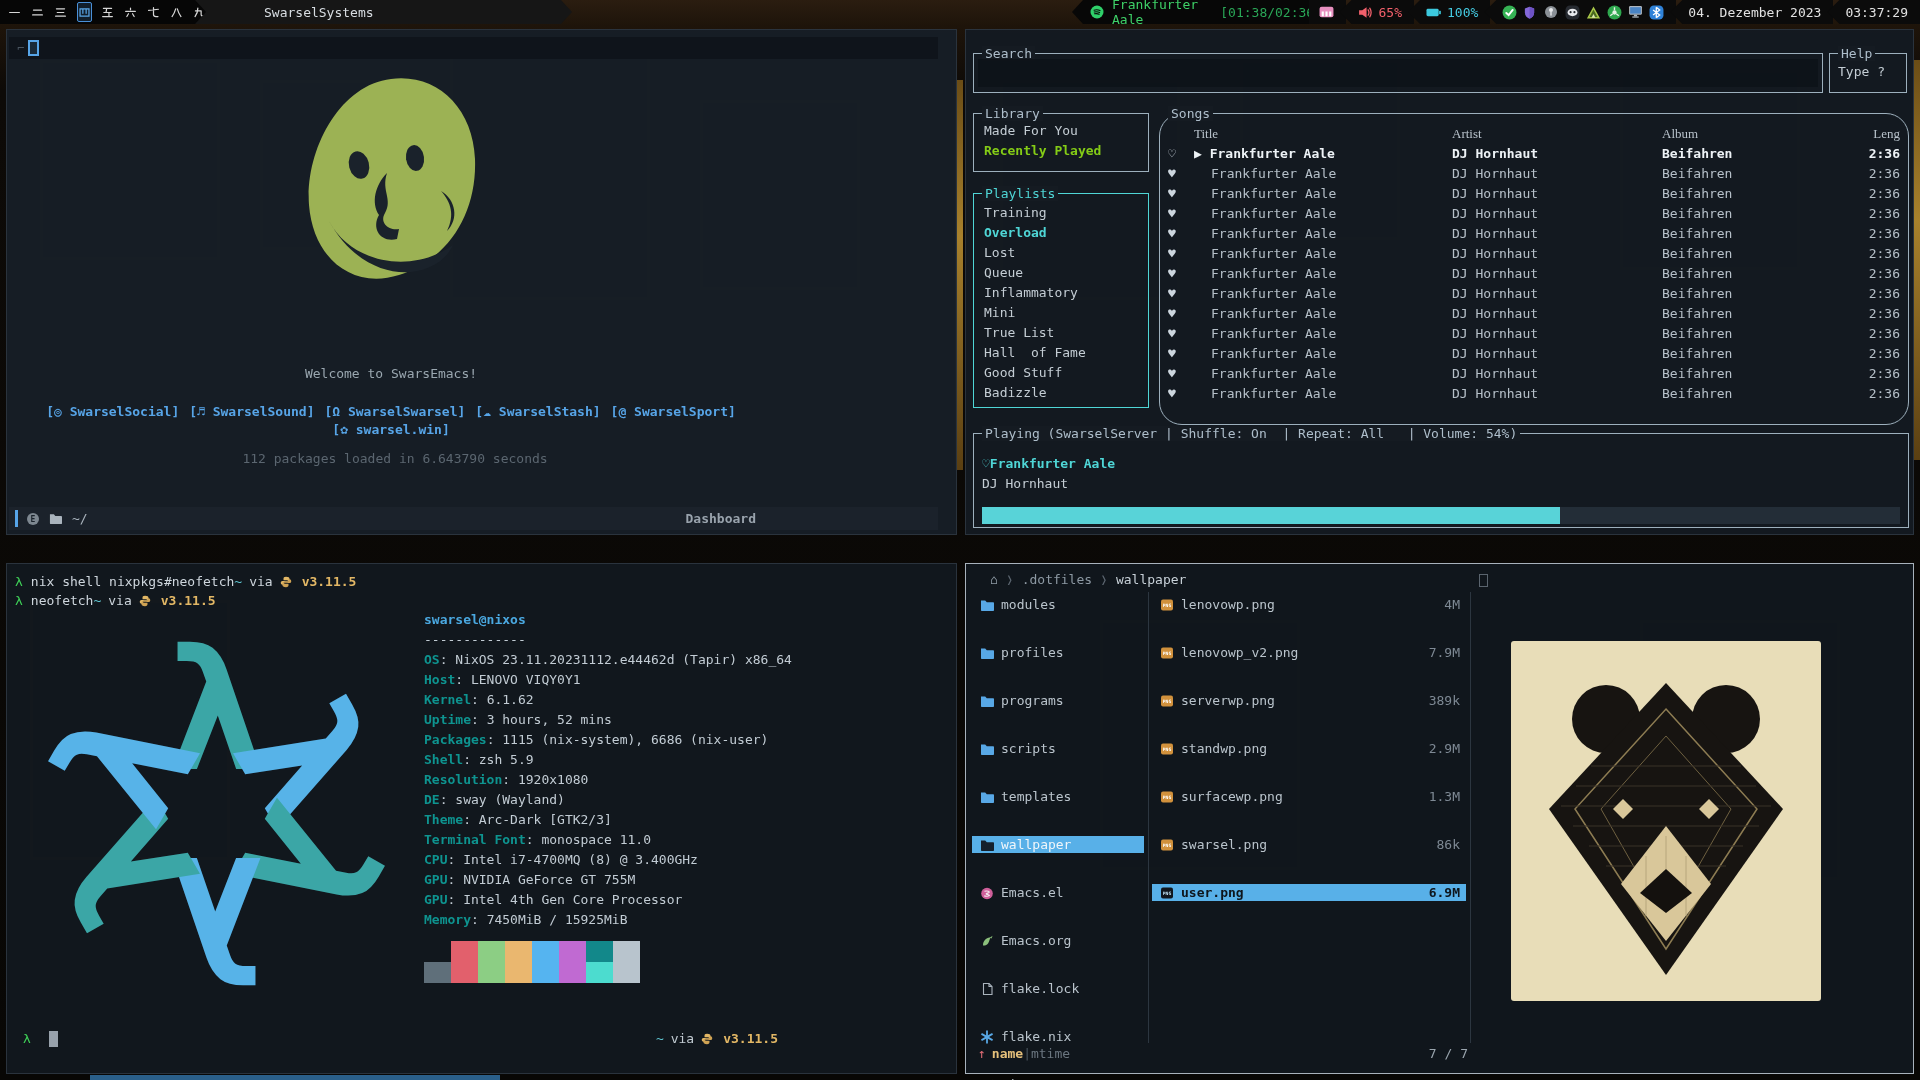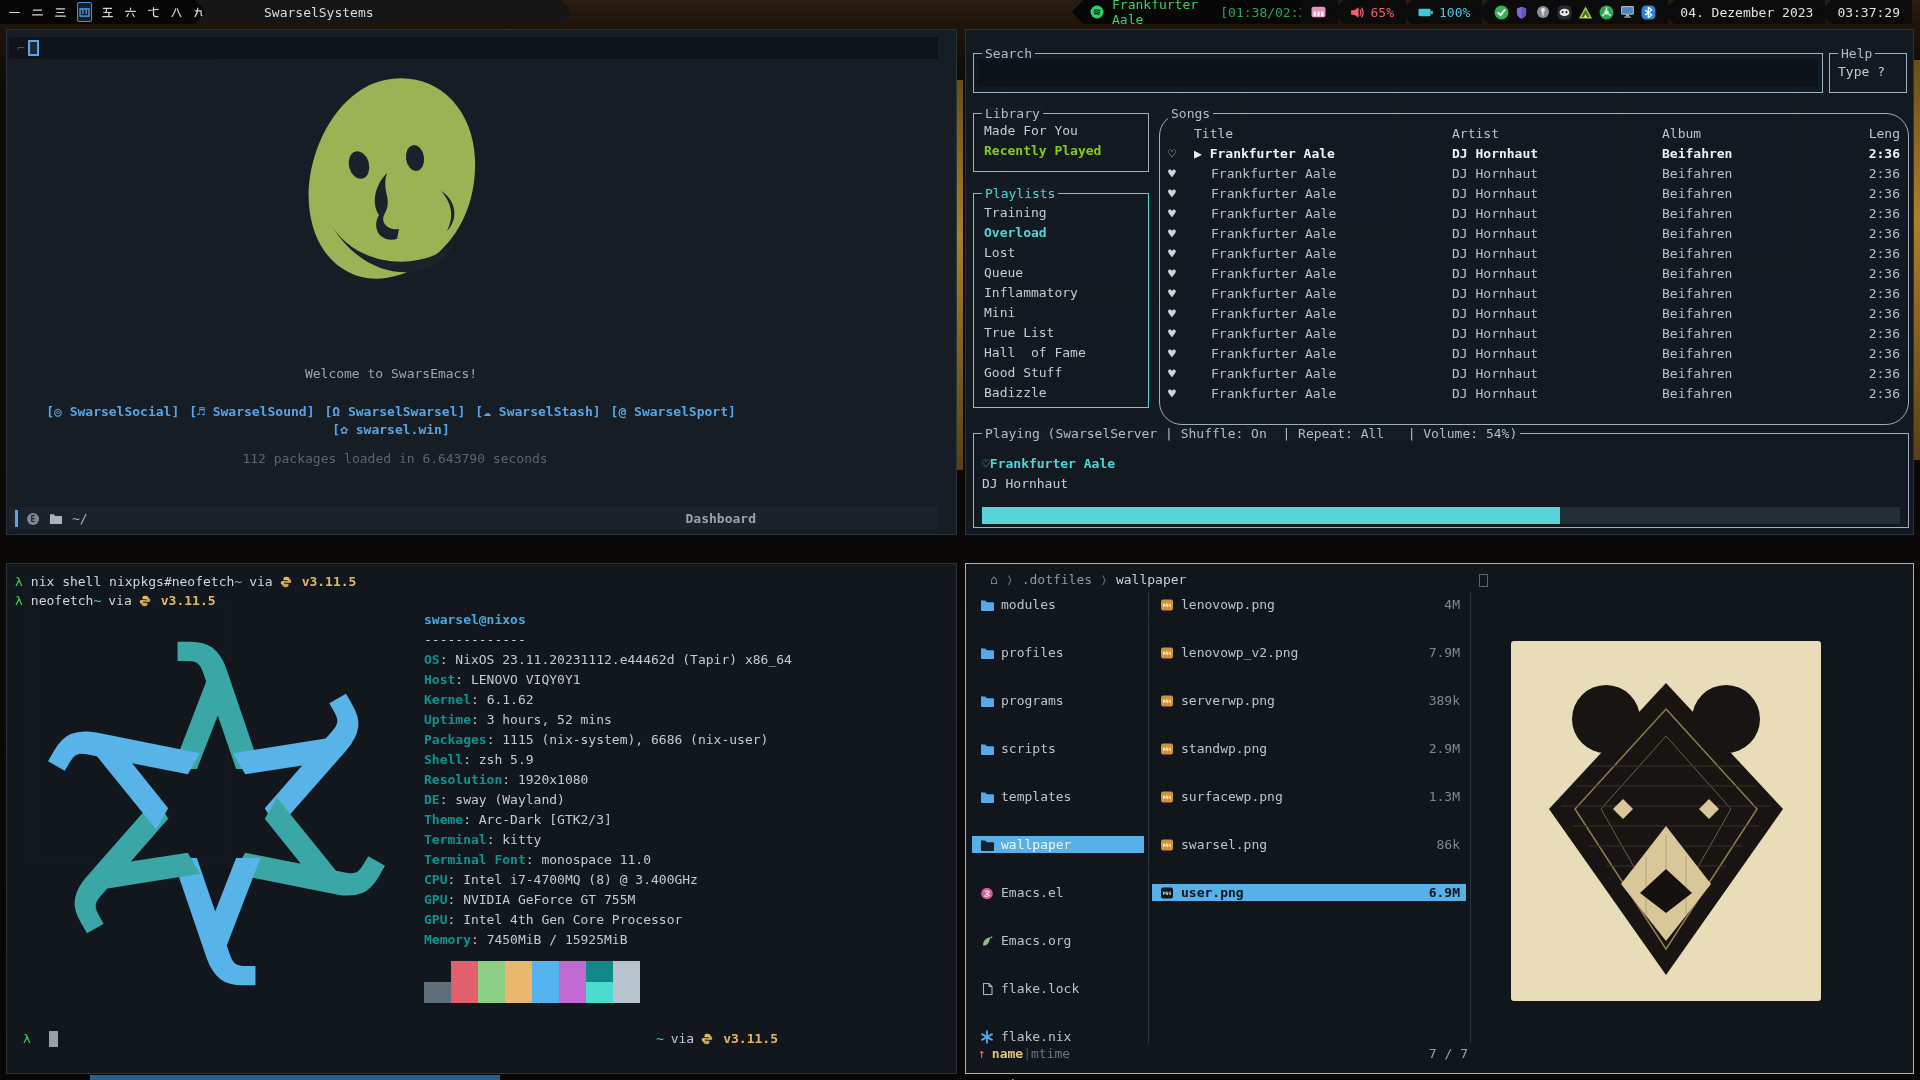--- a/index.html
+++ b/index.html
@@ -21,21 +21,21 @@
     clip-path:polygon(0 0,calc(100% - 11px) 0,100% 50%,calc(100% - 11px) 100%,0 100%); z-index:7; }
   .ws { display:flex; align-items:center; justify-content:center; width:17px; height:20px; color:#d6d6d6; border-radius:2px; }
   .ws svg { width:13px; height:13px; stroke:currentColor; fill:none; stroke-width:1.5; stroke-linecap:round; }
   .ws.active { color:#5aa7e8; border:1px solid #4a90d8; background:rgba(74,144,216,.18); }
   #title-block { left:192px; width:380px; background:#161616; padding-left:72px; color:#d8dde2;
     clip-path:polygon(0 0,calc(100% - 11px) 0,100% 50%,calc(100% - 11px) 100%,0 100%); z-index:6; }
   #media-block { left:1072px; width:268px; background:#070707; gap:8px; padding:0 18px;
     clip-path:polygon(0 50%,11px 0,calc(100% - 11px) 0,100% 50%,calc(100% - 11px) 100%,11px 100%); }
   #media-block .track { color:#3ed168; }
   #media-block .mtime { color:#2aa757; }
-  #right-block { right:8px; display:flex; height:29px; position:absolute; top:0;justify-content:flex-end; }
+  #right-block { right:0; display:flex; height:29px; position:absolute; top:0;justify-content:flex-end; }
   .rseg { height:24px; display:flex; align-items:center; gap:6px; background:#0b0b0b; padding:0 12px 0 18px;
     clip-path:polygon(12px 0,100% 0,100% 100%,12px 100%,0 50%); margin-left:-6px; }
   .rseg.first { clip-path:none; padding-left:10px; }
   .vol-txt { color:#f2606b; }
   .bat-txt { color:#45cbe2; }
   .clock-txt { color:#e2e2e2; }
   .tray-ic { display:inline-flex; width:15px; height:15px; align-items:center; }
 
   
   .win { position:absolute; z-index:2; }
@@ -410,21 +410,21 @@
       <div class="mrow">Inflammatory</div>
       <div class="mrow">Mini</div>
       <div class="mrow">True List</div>
       <div class="mrow">Hall  of Fame</div>
       <div class="mrow">Good Stuff</div>
       <div class="mrow">Badizzle</div>
     </div>
 
   <div class="box" style="left:193px;top:83px;width:750px;height:312px;border-radius:23px;">
     <span class="btitle">Songs</span>
-    <div class="songgrid shead" style="margin-top:10px;">
+    <div class="songgrid shead" style="margin-top:10px;font-family:Liberation Serif, serif;">
       <span></span>
       <span>Title</span>
       <span>Artist</span>
       <span>Album</span>
       <span class="len">Leng</span>
     </div>
     <div class="songgrid srow now">
       <span class="heart">♡</span>
       <span><span>▶ </span><span>Frankfurter Aale</span></span>
       <span>DJ Hornhaut</span>
@@ -579,21 +579,20 @@
 
       <div class="nfl"><span class="nfk">OS</span><span class="nfv">NixOS 23.11.20231112.e44462d (Tapir) x86_64</span></div>
           <div class="nfl"><span class="nfk">Host</span><span class="nfv">LENOVO VIQY0Y1</span></div>
           <div class="nfl"><span class="nfk">Kernel</span><span class="nfv">6.1.62</span></div>
           <div class="nfl"><span class="nfk">Uptime</span><span class="nfv">3 hours, 52 mins</span></div>
           <div class="nfl"><span class="nfk">Packages</span><span class="nfv">1115 (nix-system), 6686 (nix-user)</span></div>
           <div class="nfl"><span class="nfk">Shell</span><span class="nfv">zsh 5.9</span></div>
           <div class="nfl"><span class="nfk">Resolution</span><span class="nfv">1920x1080</span></div>
           <div class="nfl"><span class="nfk">DE</span><span class="nfv">sway (Wayland)</span></div>
           <div class="nfl"><span class="nfk">Theme</span><span class="nfv">Arc-Dark [GTK2/3]</span></div>
-          <div class="nfl"><span class="nfk">Terminal</span><span class="nfv">kitty</span></div>
           <div class="nfl"><span class="nfk">Terminal Font</span><span class="nfv">monospace 11.0</span></div>
           <div class="nfl"><span class="nfk">CPU</span><span class="nfv">Intel i7-4700MQ (8) @ 3.400GHz</span></div>
           <div class="nfl"><span class="nfk">GPU</span><span class="nfv">NVIDIA GeForce GT 755M</span></div>
           <div class="nfl"><span class="nfk">GPU</span><span class="nfv">Intel 4th Gen Core Processor</span></div>
           <div class="nfl"><span class="nfk">Memory</span><span class="nfv">7450MiB / 15925MiB</span></div>
         </div>
       <div id="palette">
 
       <div class="pal">
             <div class="pt" style="background: transparent;"></div>

